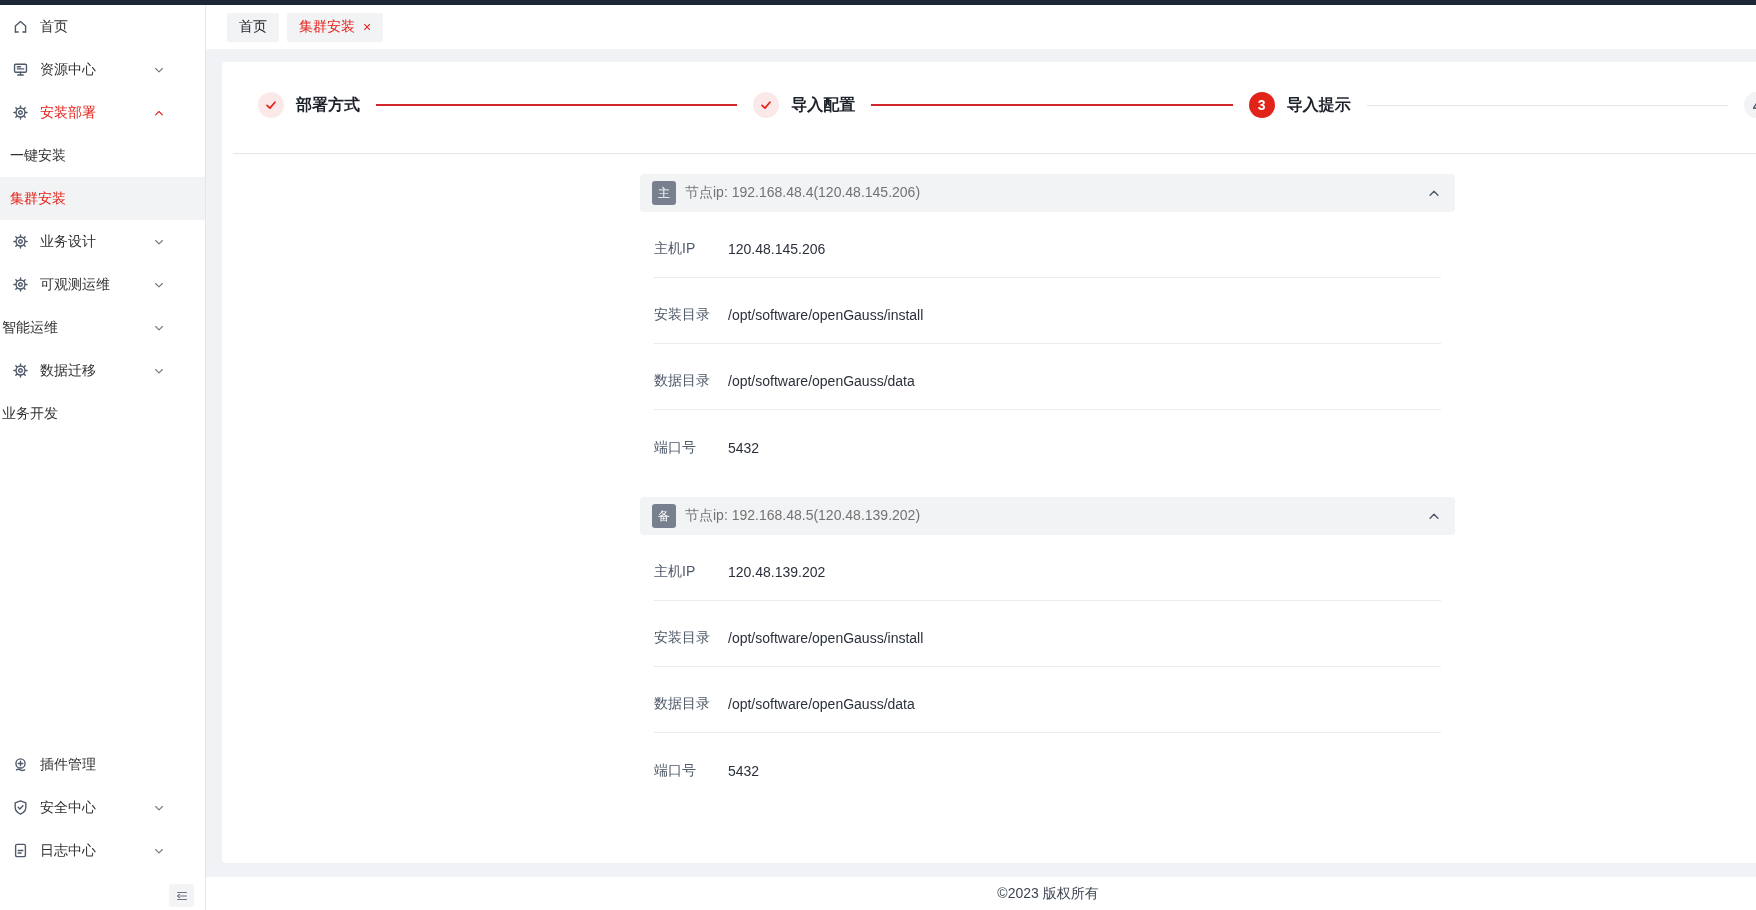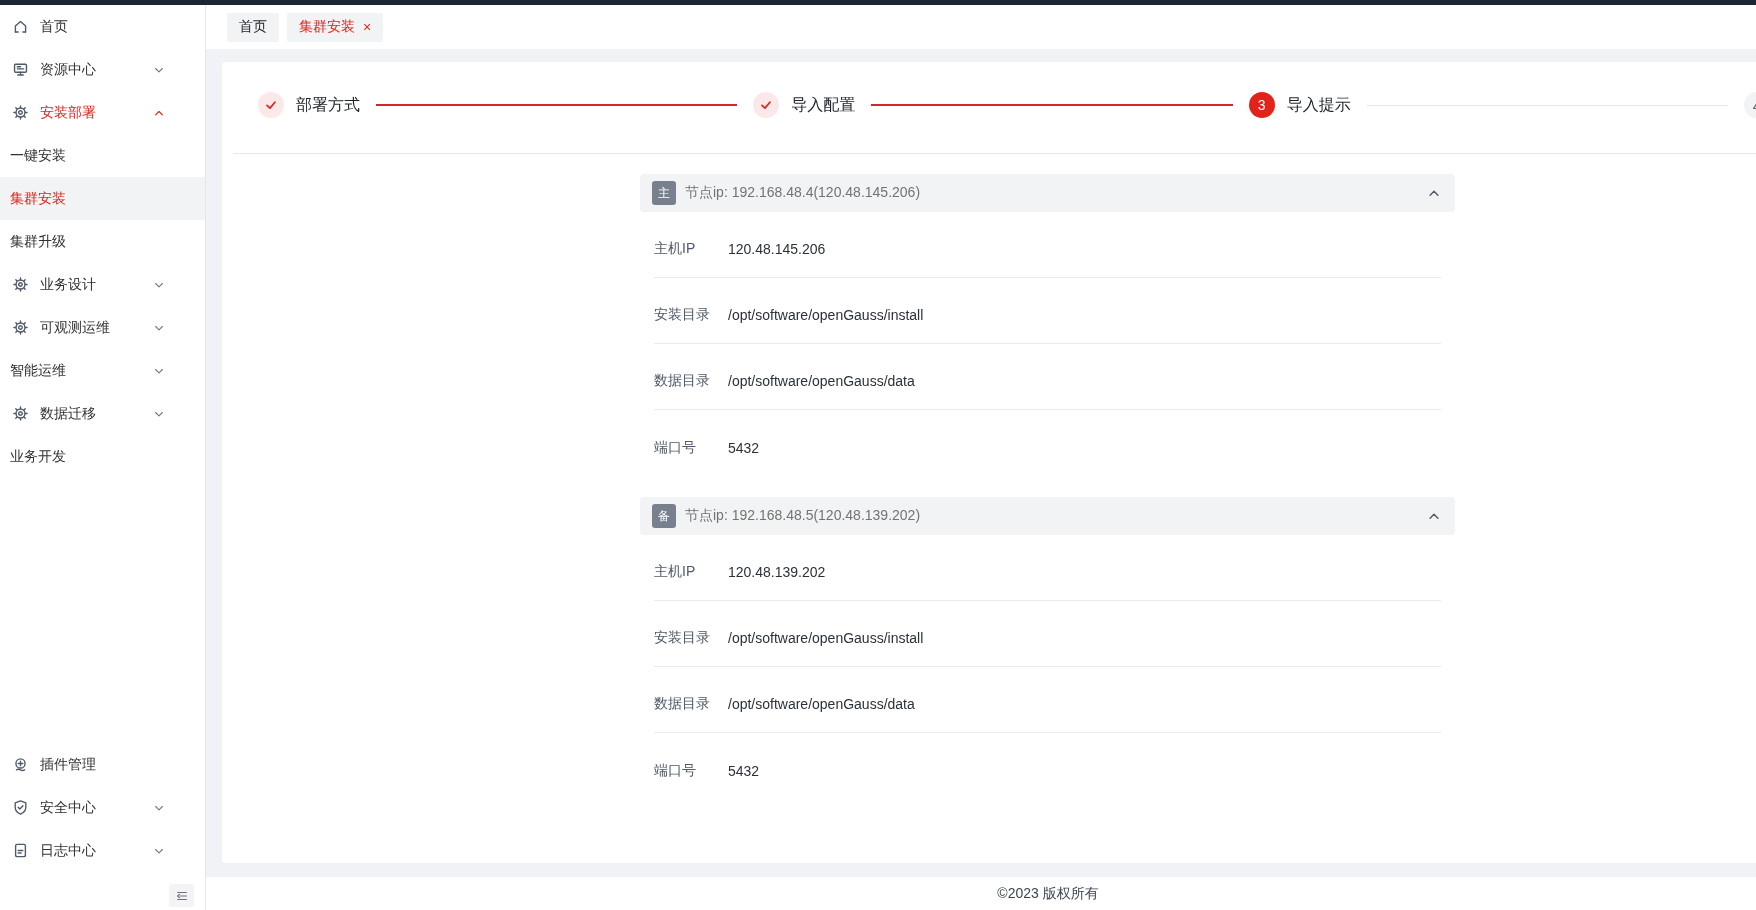--- a/index.html
+++ b/index.html
@@ -22,21 +22,21 @@
     background:#fff; border-right:1px solid #e5e6eb; z-index:10;
   }
   .nav-item {
     height:43px; display:flex; align-items:center;
     padding:0 14px 0 10px; color:#303133; cursor:pointer; white-space:nowrap;
   }
   .nav-item .icon-box { width:20px; display:flex; justify-content:center; flex:none; }
   .nav-item .nav-label { margin-left:10px; }
   .nav-item .chev { margin-left:auto; margin-right:26px; flex:none; }
   .nav-item.sub { }
-  .nav-item.noicon { padding-left:10px; }
+  .nav-item.noicon { padding-left:2px; }
   .nav-item.red { color:#e2231a; }
   .nav-item.sub.active { background:#f2f3f5; color:#e2231a; }
   .nav-bottom { position:absolute; top:738px; left:0; right:0; }
   .collapse-btn {
     position:absolute; right:11px; bottom:3px; width:25px; height:23px;
     background:#f4f4f6; border:none; border-radius:3px;
     display:flex; align-items:center; justify-content:center; cursor:pointer;
   }
 
   
@@ -52,21 +52,21 @@
   .tab .tab-close { margin-left:8px; color:#e2231a; font-size:14px; line-height:1; cursor:pointer; }
 
   
   .card {
     position:absolute; left:222px; top:62px; width:1668px; height:801px;
     background:#fff; border-radius:4px;
   }
 
   
   .stepper { display:flex; align-items:center; padding:30px 120px 0 36px; }
-  .step { display:flex; align-items:center; flex:none; }
+  .step { display:flex; align-items:center; flex:none;font-weight:bold; }
   .step-circle {
     width:26px; height:26px; border-radius:50%;
     display:flex; align-items:center; justify-content:center; font-size:14px;
   }
   .step-circle.done   { background:#fbe9e9; }
   .step-circle.active { background:#e2231a; color:#fff; }
   .step-circle.pending{ background:#f2f3f5; color:#5a6472; font-size:15px; }
   .step-title { margin-left:12px; font-size:16px; color:#1d2129; }
   .connector { flex:1; margin:0 16px; }
   .connector.red  { height:2px; background:#d4242c; }
@@ -158,23 +158,20 @@
             <path d="M3.5 10.5 L8 6 L12.5 10.5"></path>
           </svg>
       </span>
     </div>
 
     <div class="nav-item sub">
       <span>一键安装</span>
     </div>
     <div class="nav-item sub active">
       <span>集群安装</span>
-    </div>
-    <div class="nav-item sub">
-      <span>集群升级</span>
     </div>
 
     <div class="nav-item">
       <span class="icon-box">
         <svg width="17" height="17" viewBox="0 0 16 16" fill="none" stroke="#4e5969" stroke-width="1.3" stroke-linecap="round">
           <circle cx="8" cy="8" r="4.2"></circle>
             <circle cx="8" cy="8" r="1.7"></circle>
           <path d="M8 1.8 V3.4 M8 12.6 V14.2 M1.8 8 H3.4 M12.6 8 H14.2 M3.6 3.6 L4.7 4.7 M11.3 11.3 L12.4 12.4 M12.4 3.6 L11.3 4.7 M4.7 11.3 L3.6 12.4"></path>
         </svg>
       </span>

